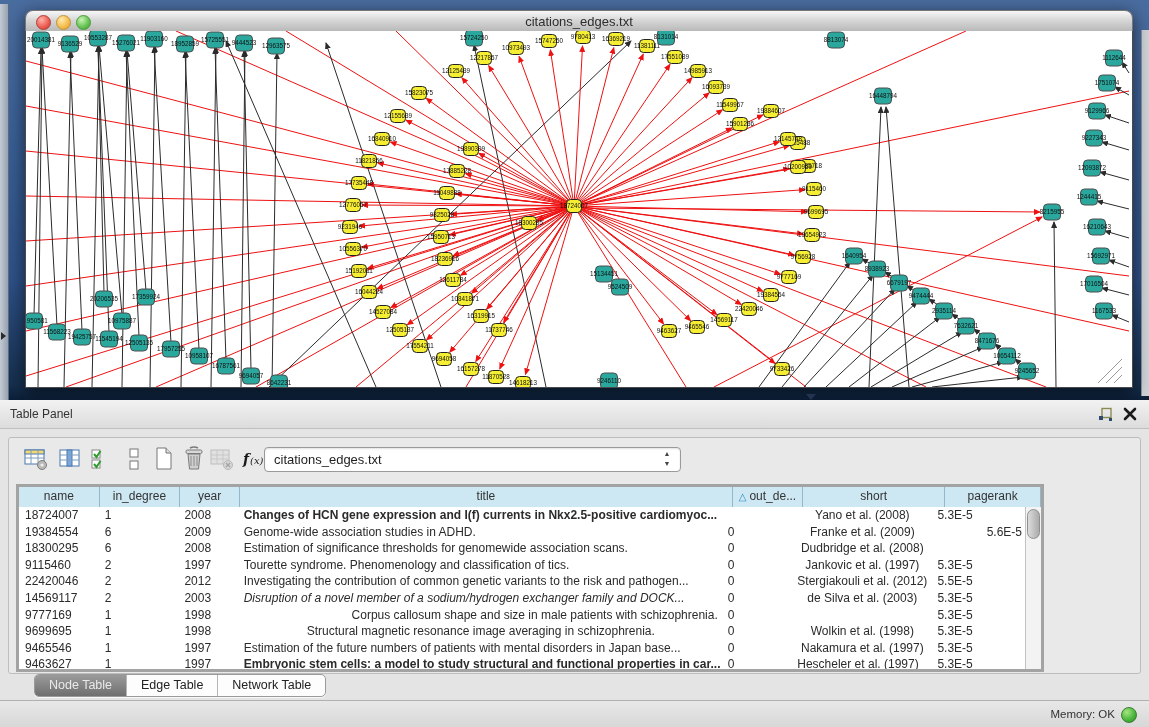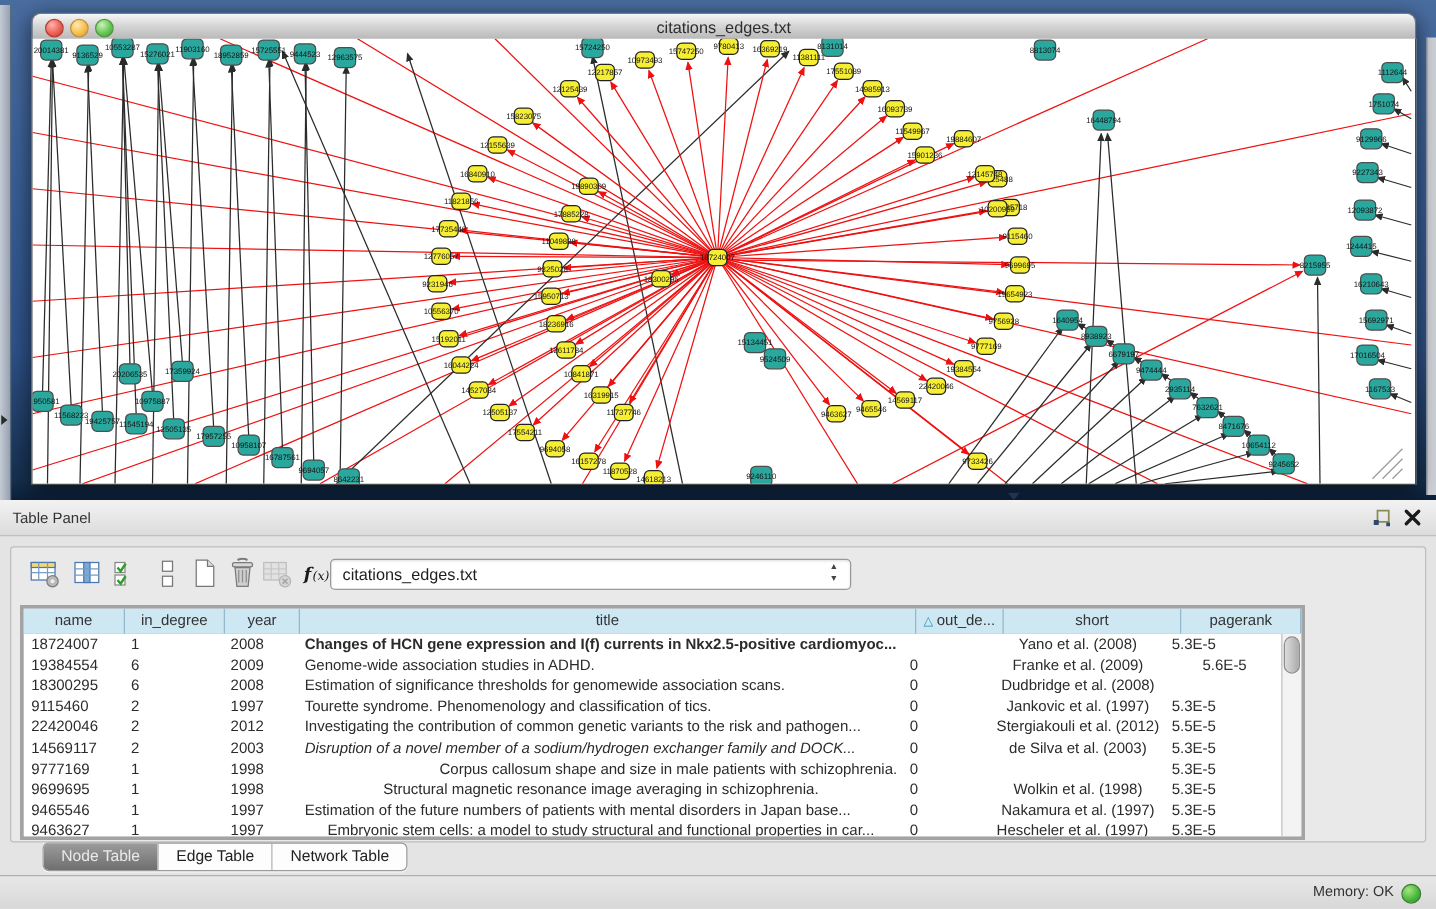--- a/index.html
+++ b/index.html
@@ -565,21 +565,21 @@
             <div class="td" style="width: 150px; text-align: center;">Yano et al. (2008)</div>
             <div class="td" style="width: 101px; text-align: left;">5.3E-5</div>
           </div>
           <div class="tr">
             <div class="td" style="width: 85px; text-align: left;">19384554</div>
             <div class="td" style="width: 85px; text-align: left;">6</div>
             <div class="td" style="width: 63px; text-align: left;">2009</div>
             <div class="td" style="width: 520px; text-align: left;">Genome-wide association studies in ADHD.</div>
             <div class="td" style="width: 74px; text-align: left;">0</div>
             <div class="td" style="width: 150px; text-align: center;">Franke et al. (2009)</div>
-            <div class="td" style="width: 101px; text-align: center;">5.6E-5</div>
+            <div class="td" style="width: 101px; text-align: right;">5.6E-5</div>
           </div>
           <div class="tr">
             <div class="td" style="width: 85px; text-align: left;">18300295</div>
             <div class="td" style="width: 85px; text-align: left;">6</div>
             <div class="td" style="width: 63px; text-align: left;">2008</div>
             <div class="td" style="width: 520px; text-align: left;">Estimation of significance thresholds for genomewide association scans.</div>
             <div class="td" style="width: 74px; text-align: left;">0</div>
             <div class="td" style="width: 150px; text-align: center;">Dudbridge et al. (2008)</div>
             <div class="td" style="width: 101px; text-align: right; margin-top: 44px;">5.9E-5</div>
           </div>
@@ -634,21 +634,21 @@
             <div class="td" style="width: 63px; text-align: left;">1997</div>
             <div class="td" style="width: 520px; text-align: left;">Estimation of the future numbers of patients with mental disorders in Japan base...</div>
             <div class="td" style="width: 74px; text-align: left;">0</div>
             <div class="td" style="width: 150px; text-align: center;">Nakamura et al. (1997)</div>
             <div class="td" style="width: 101px; text-align: left;">5.3E-5</div>
           </div>
           <div class="tr">
             <div class="td" style="width: 85px; text-align: left;">9463627</div>
             <div class="td" style="width: 85px; text-align: left;">1</div>
             <div class="td" style="width: 63px; text-align: left;">1997</div>
-            <div class="td" style="width: 520px; text-align: center;">Embryonic stem cells: a model to study structural and functional properties in car...</div>
+            <div class="td" style="width: 520px; text-align: right; font-weight: bold;">Embryonic stem cells: a model to study structural and functional properties in car...</div>
             <div class="td" style="width: 74px; text-align: left;">0</div>
             <div class="td" style="width: 150px; text-align: left;">Hescheler et al. (1997)</div>
             <div class="td" style="width: 101px; text-align: left;">5.3E-5</div>
           </div>
         </div>
       <div class="vscroll">
         <div class="vthumb"></div>
       </div>
     </div>
   </div>

